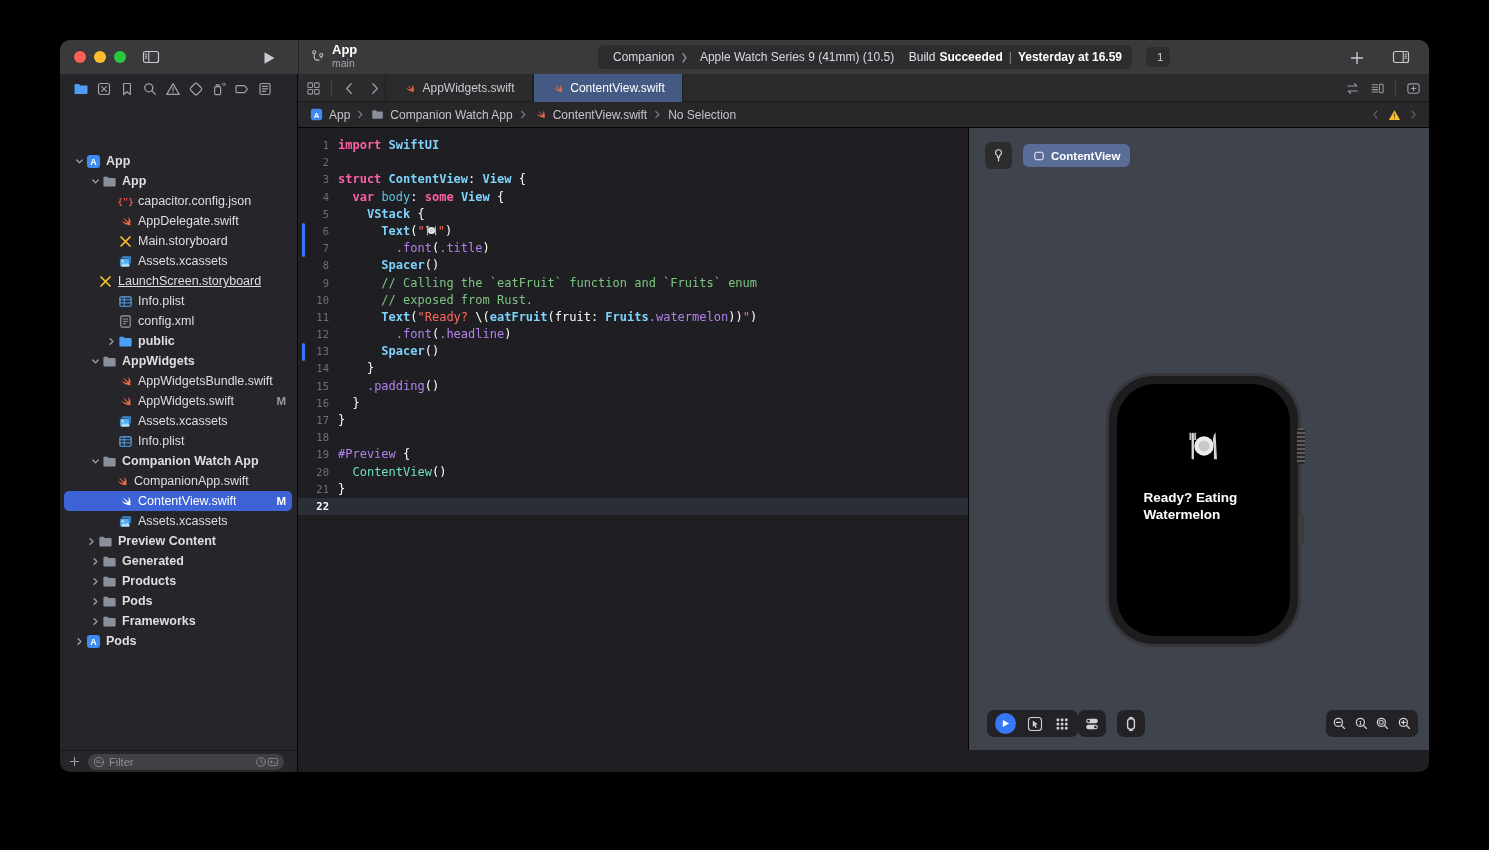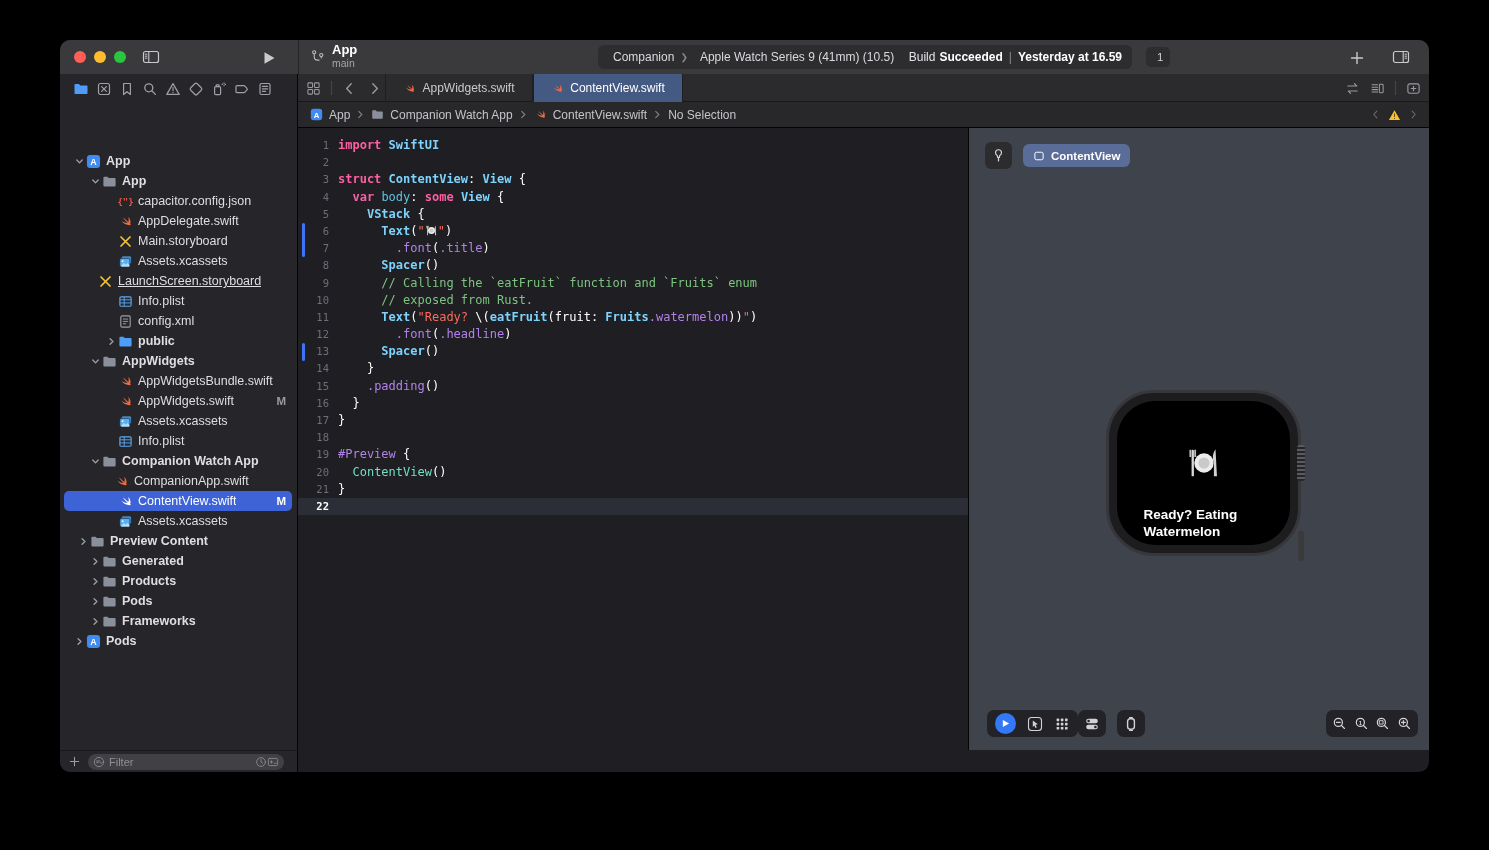--- a/index.html
+++ b/index.html
@@ -82,21 +82,21 @@
   .tok-plate{display:inline-block;width:13px;height:13px;vertical-align:-2px;}
   .tok-plate svg{width:13px;height:13px;}
   .cbar{position:absolute;left:4px;width:3px;border-radius:2px;background:#3e74f7;}
   .codelines{position:absolute;left:0;top:9px;right:0;}
   
   .canvas{position:absolute;left:908px;top:88px;width:461px;height:622px;background:#3f434b;border-left:1px solid #050506;box-sizing:border-box;}
   .pinbtn{position:absolute;left:16px;top:14px;width:27px;height:27px;background:#2c2c2f;border-radius:6px;display:flex;align-items:center;justify-content:center;color:#d8d8dc;}
   .pinbtn svg{width:15px;height:15px;}
   .chip{position:absolute;left:54px;top:16px;height:23px;padding:0 10px;background:#5a6d99;border-radius:6px;display:flex;align-items:center;gap:6px;color:#fff;font-size:11.5px;font-weight:bold;}
   .chip svg{width:12px;height:12px;}
-  .watch{position:absolute;left:137px;top:262px;width:195px;height:166px;background:#1d1d20;border:3px solid #37373b;border-radius:48px;box-sizing:border-box;}
+  .watch{position:absolute;left:137px;top:245px;width:195px;height:274px;background:#1d1d20;border:3px solid #37373b;border-radius:48px;box-sizing:border-box;}
   .crown{position:absolute;right:-7px;top:52px;width:8px;height:36px;border-radius:3px;background:repeating-linear-gradient(0deg,#26262a 0 2px,#5a5a60 2px 4px);}
   .sidebtn{position:absolute;right:-6px;top:138px;width:6px;height:30px;border-radius:3px;background:#3a3a3d;}
   .screen{position:absolute;left:8px;top:8px;right:8px;bottom:8px;background:#000;border-radius:38px;overflow:hidden;}
   .scr-plate{position:absolute;left:50%;top:44px;transform:translateX(-50%);width:36px;height:36px;}
   .scr-plate svg{width:36px;height:36px;}
   .scr-text{position:absolute;left:50%;top:105px;transform:translateX(-50%);width:120px;font-size:13.5px;font-weight:bold;color:#fff;line-height:17px;text-align:left;}
   .ctl-group{position:absolute;height:27px;background:#232327;border-radius:7px;display:flex;align-items:center;color:#d2d2d7;}
   .ctl-ic{width:16px;height:16px;}
   .ctl-ic svg{width:16px;height:16px;}
   .playblue{width:21px;height:21px;border-radius:50%;background:#3478f6;display:flex;align-items:center;justify-content:center;}
@@ -462,21 +462,21 @@
             <span class="ficon">
               <svg viewBox="0 0 16 16" xmlns="http://www.w3.org/2000/svg">
                 <rect x="4" y="2.4" width="10" height="8" rx="1.5" fill="#3e87c9"></rect>
                 <rect x="2" y="4.8" width="10.6" height="8.6" rx="1.5" fill="#57b0f4" stroke="#26262a" stroke-width="0.6"></rect>
                 <circle cx="4.9" cy="7.6" r="1" fill="#fff" opacity="0.9"></circle>
                 <path d="M3.4 12.4l2.9-2.9 2 2 1.8-1.8 2 2.1v.9a1 1 0 0 1-1 1H3.5z" fill="#bfe3ff" opacity="0.9"></path>
               </svg>
             </span>
             <span class="lbl">Assets.xcassets</span>
           </div>
-          <div class="trow" style="padding-left: 16px;">
+          <div class="trow" style="padding-left: 16px; margin-left: 8px;">
             <span class="chev">
               <svg viewBox="0 0 10 10" xmlns="http://www.w3.org/2000/svg">
                 <path d="M3.4 2l3.2 3-3.2 3" stroke="#9ba0a8" stroke-width="1.5" fill="none" stroke-linecap="round" stroke-linejoin="round"></path>
               </svg>
             </span>
             <span class="ficon">
               <svg viewBox="0 0 16 16" xmlns="http://www.w3.org/2000/svg">
                 <path d="M1.5 3.8c0-.6.4-1 1-1h3.3l1.4 1.5h6.3c.6 0 1 .4 1 1v6.9c0 .6-.4 1-1 1h-11c-.6 0-1-.4-1-1z" fill="#8a909b"></path>
               </svg>
             </span>

